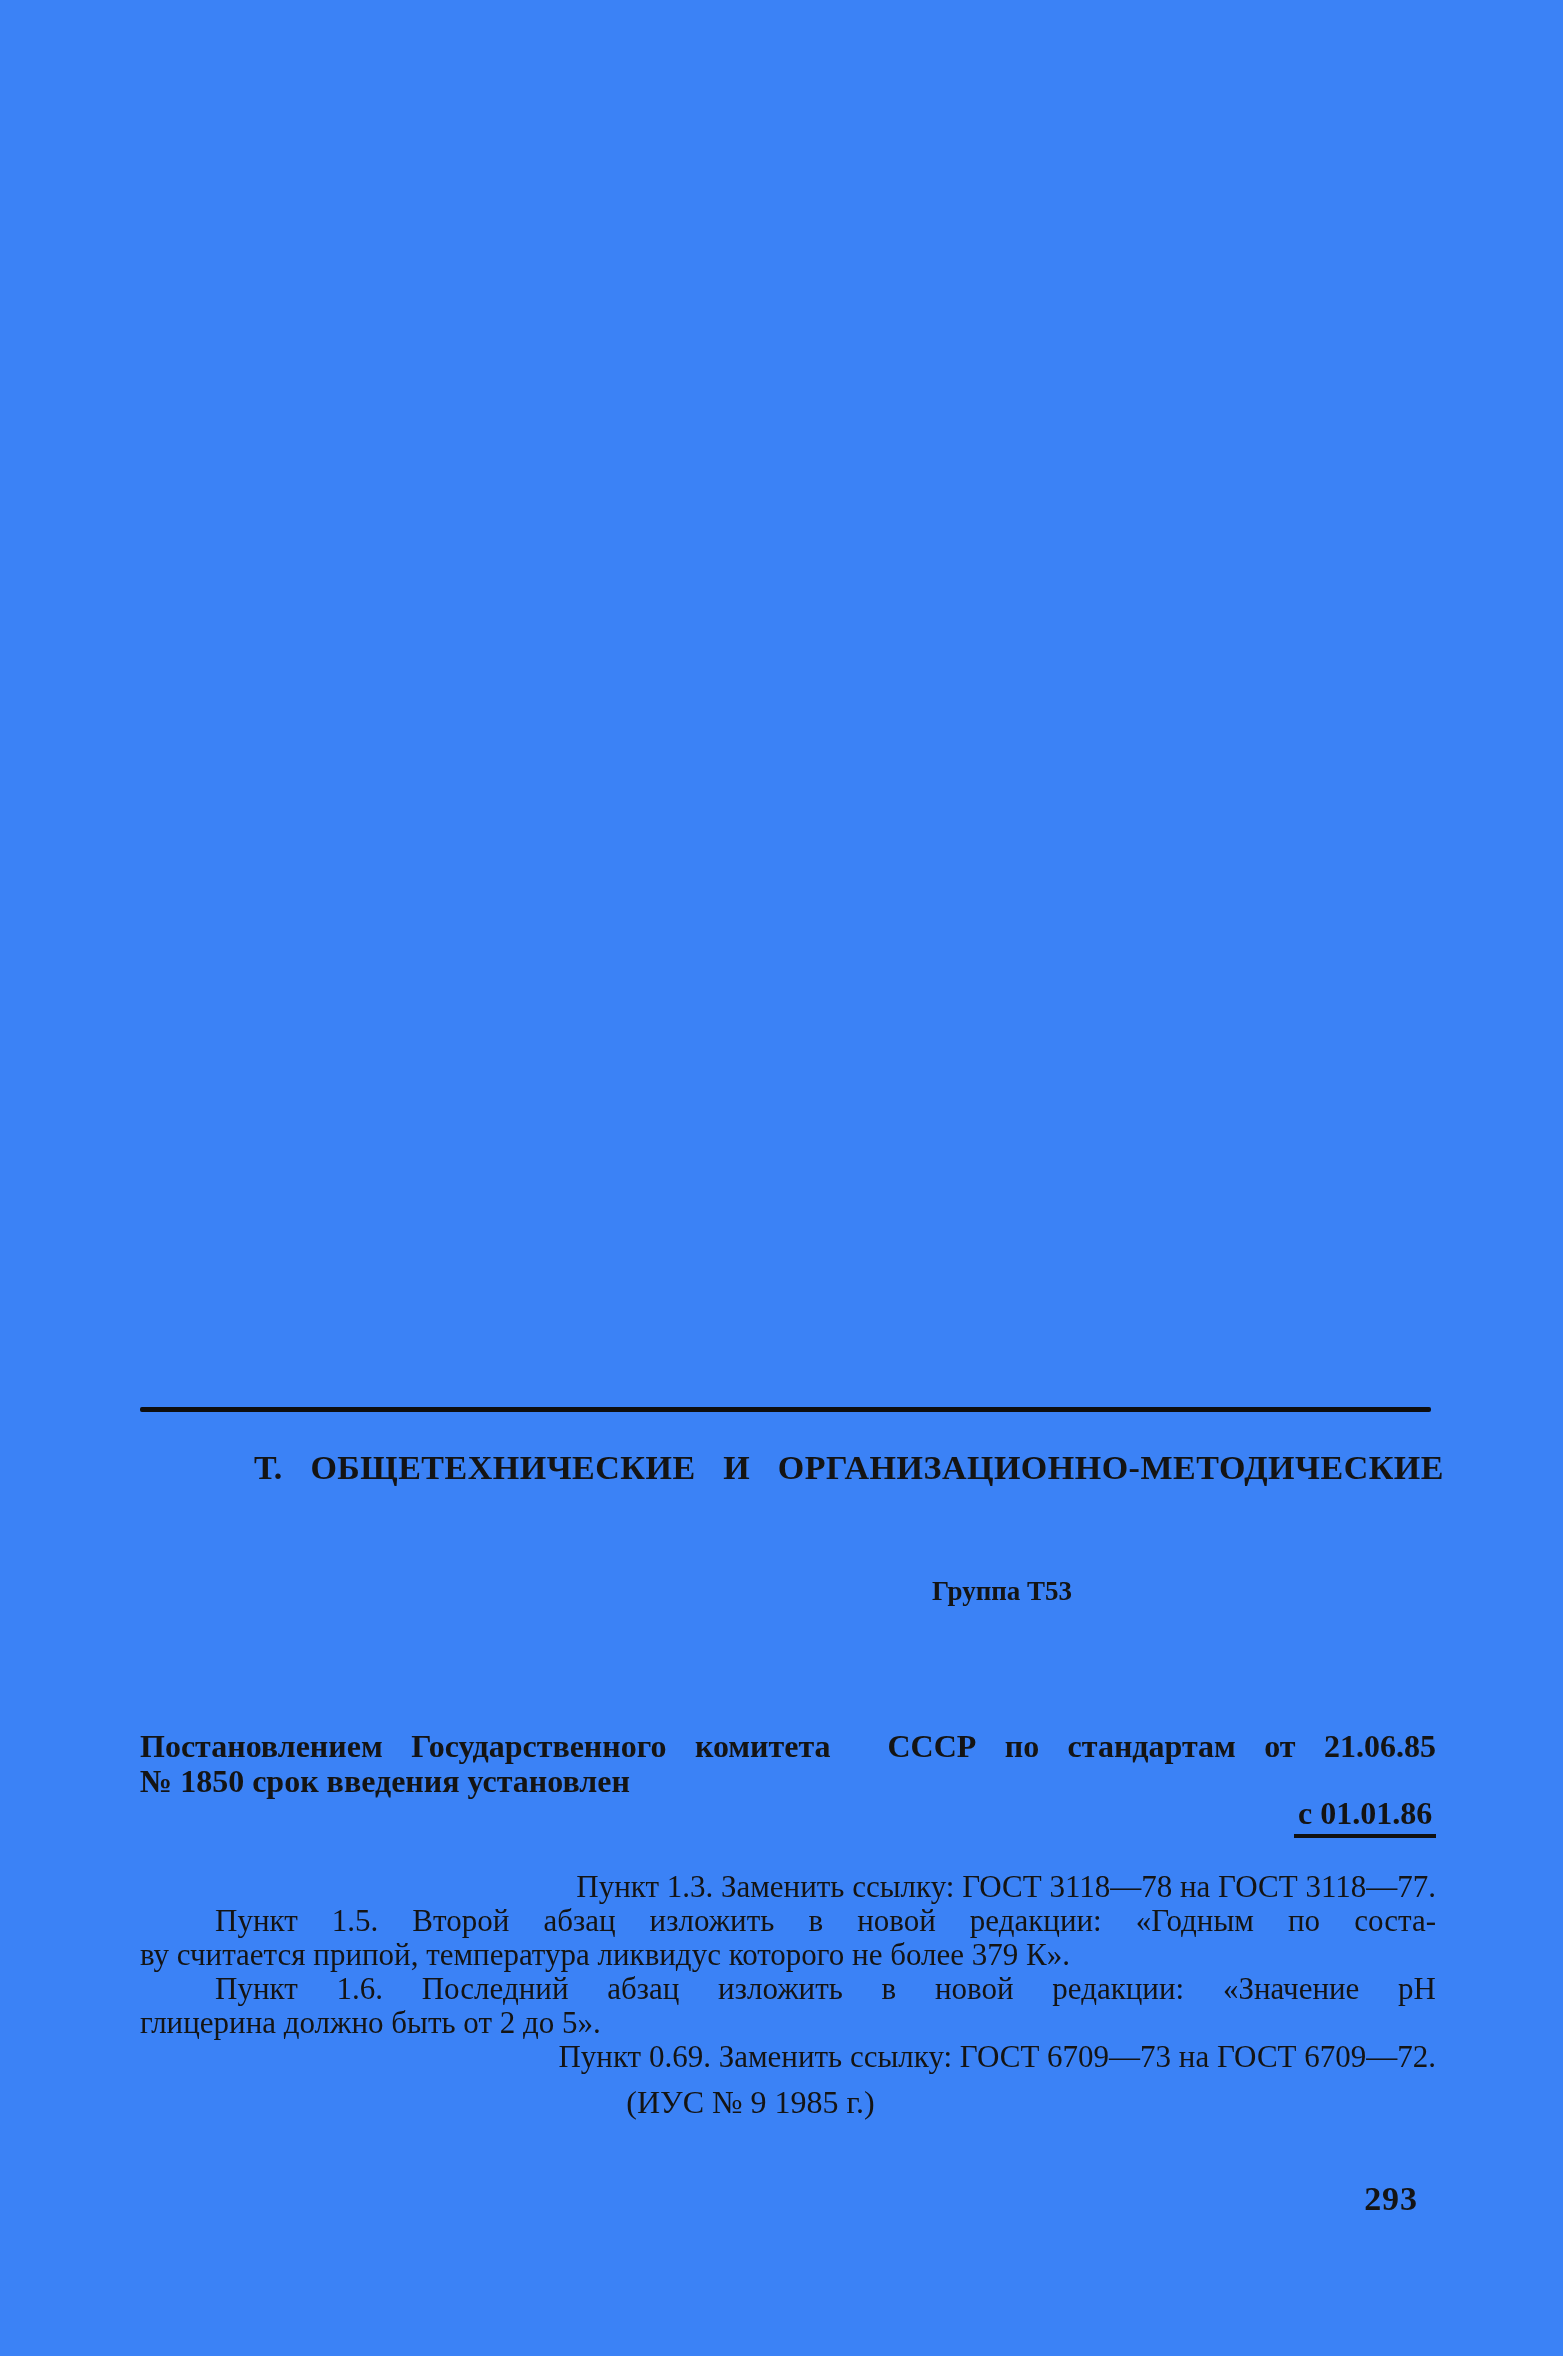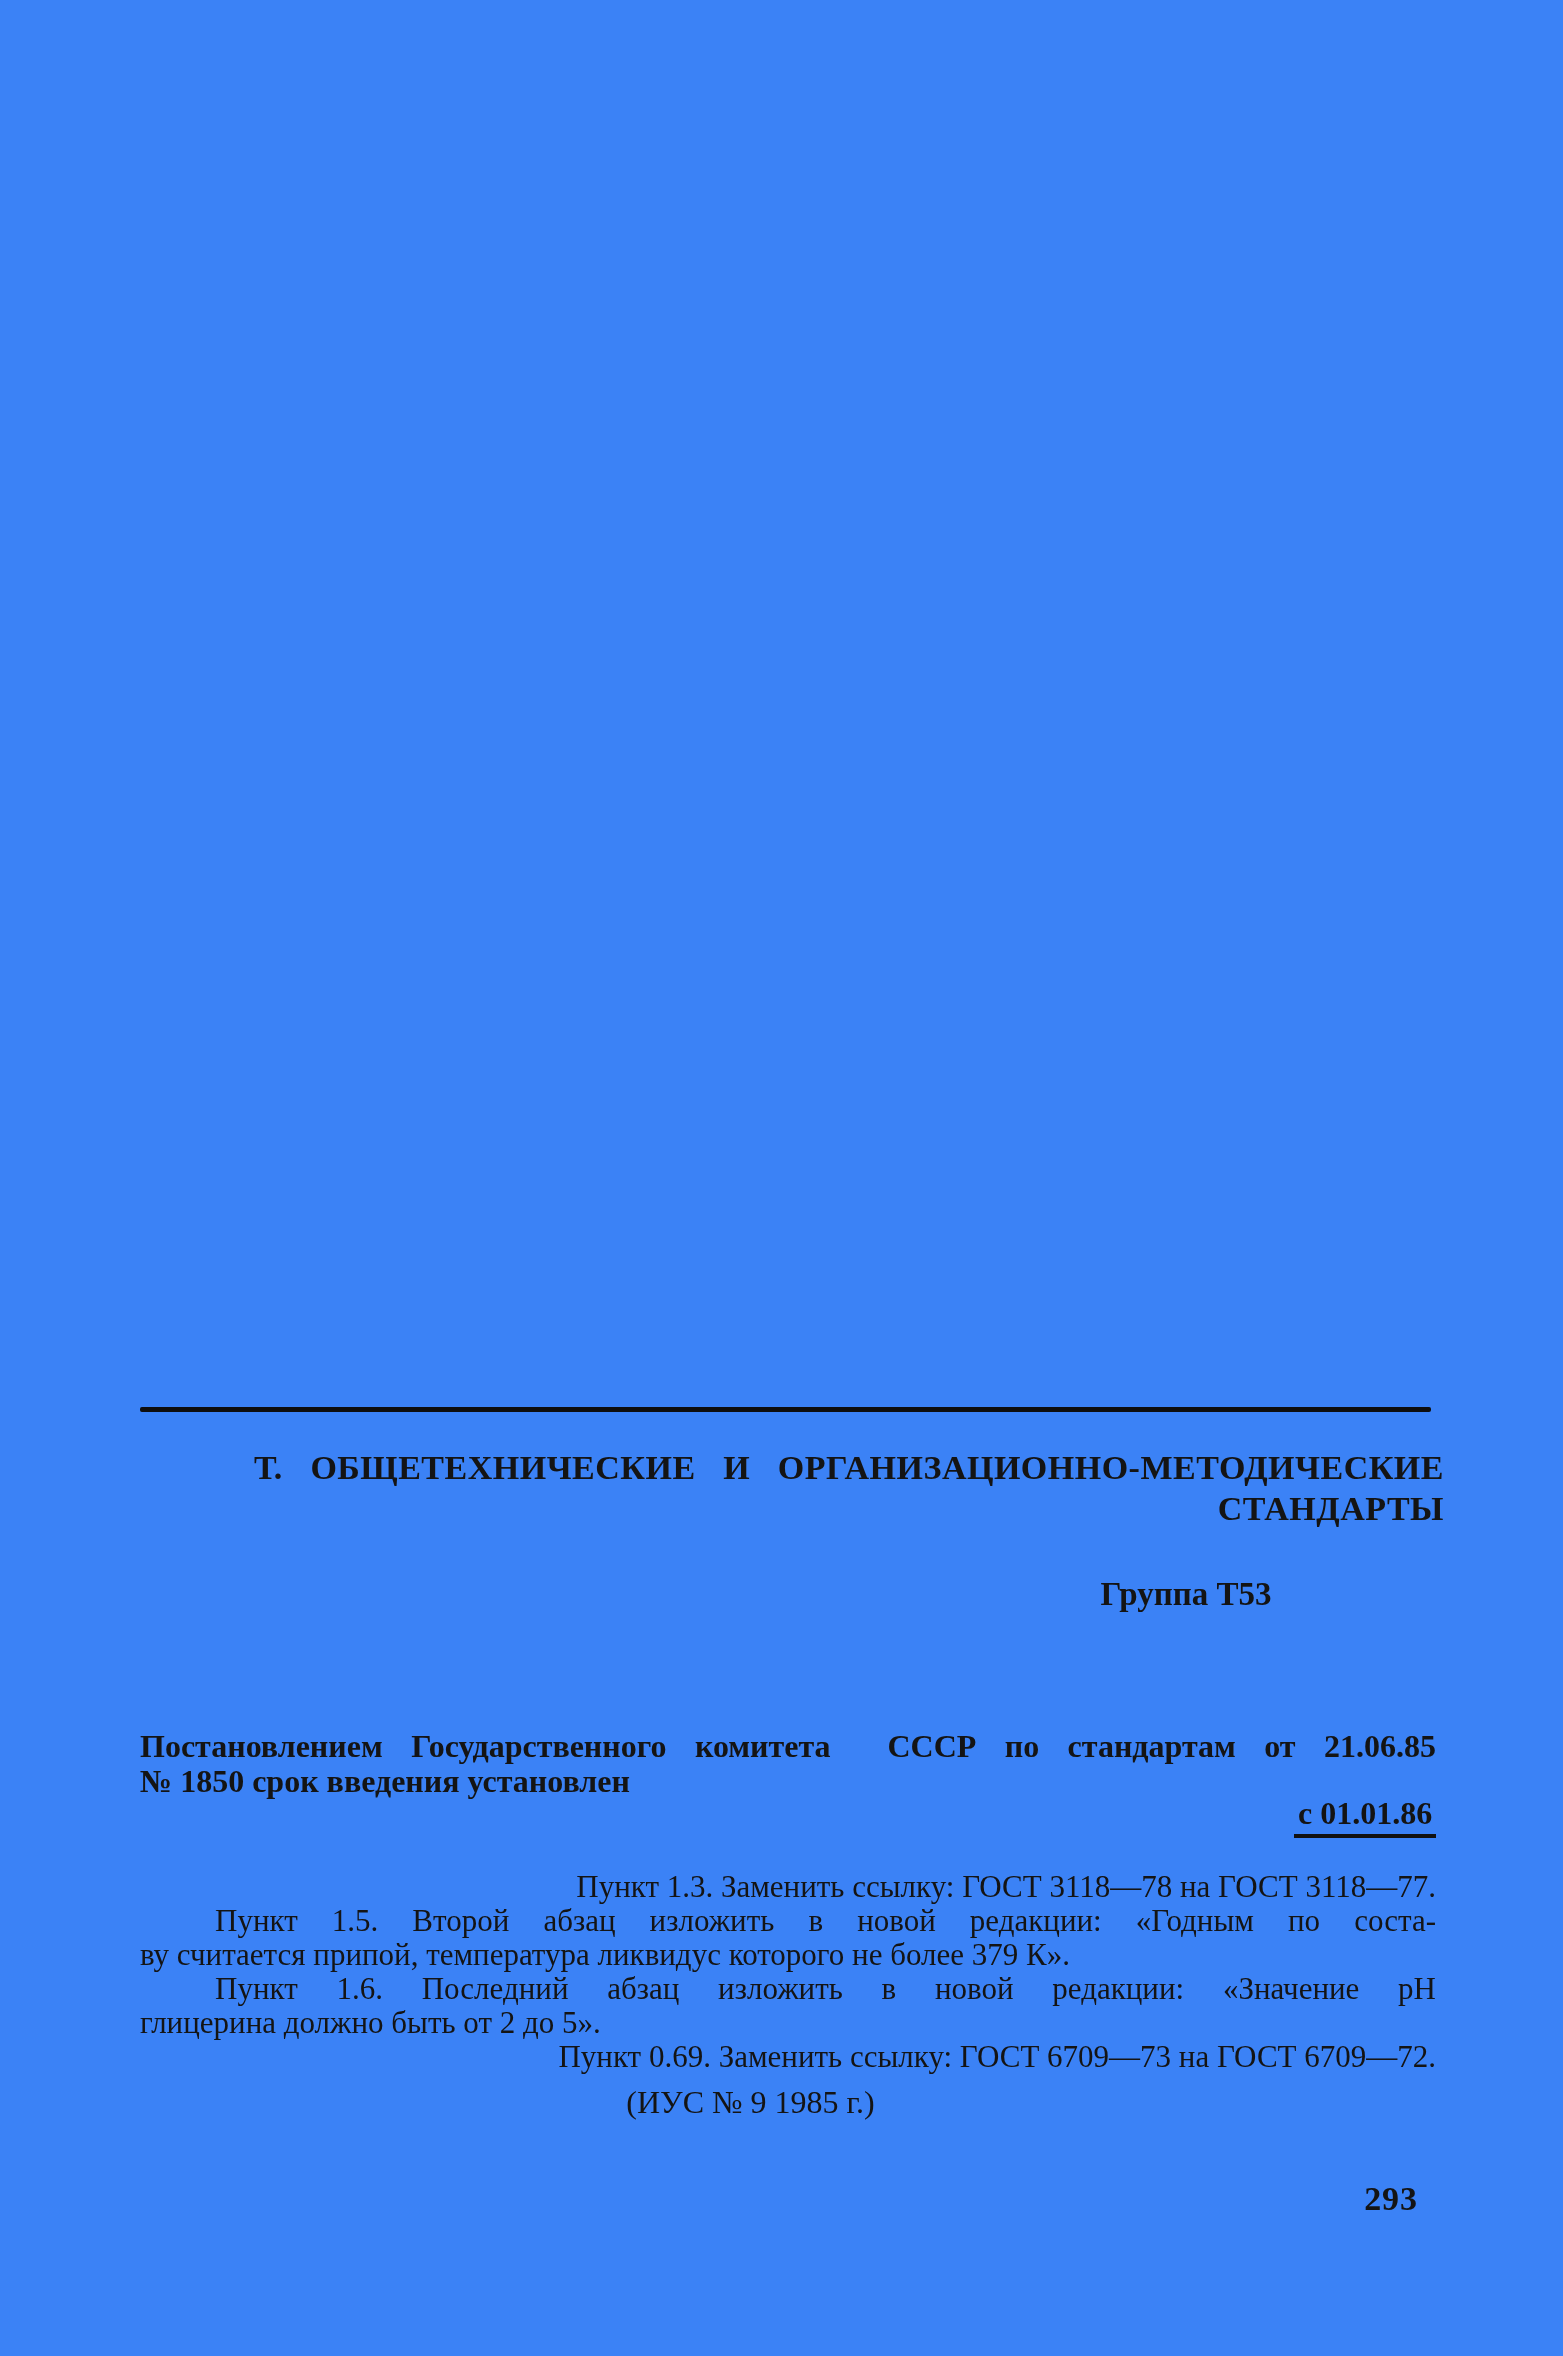--- a/index.html
+++ b/index.html
@@ -46,23 +46,23 @@
   }
   #section-heading .line-right {
     text-align: right;
   }
 
   #group-code {
     position: absolute;
     left: 932px;
     top: 1576px;
     width: 508px;
-    text-align: center;
+    text-align: left;
     font-weight: bold;
-    font-size: 33px;
+    font-size: 27px;
   }
 
   
   .bold-block {
     position: absolute;
     left: 140px;
     width: 1296px;
     font-weight: bold;
     font-size: 32px;
     line-height: 35px;
@@ -126,21 +126,20 @@
 </style>
 </head>
 <body>
 
 <div id="page">
 
   <div id="top-rule"></div>
 
   <div id="section-heading">
     <div class="line-fill">Т. ОБЩЕТЕХНИЧЕСКИЕ И ОРГАНИЗАЦИОННО-МЕТОДИЧЕСКИЕ</div>
-    <div class="line-right">СТАНДАРТЫ</div>
   </div>
 
   <div id="group-code">Группа Т53</div>
 
 
   <div id="decree" class="bold-block">
     <div class="line-fill">Постановлением Государственного комитета  СССР по стандартам от 21.06.85</div>
     <div class="line-plain">№ 1850 срок введения установлен</div>
   </div>
 

